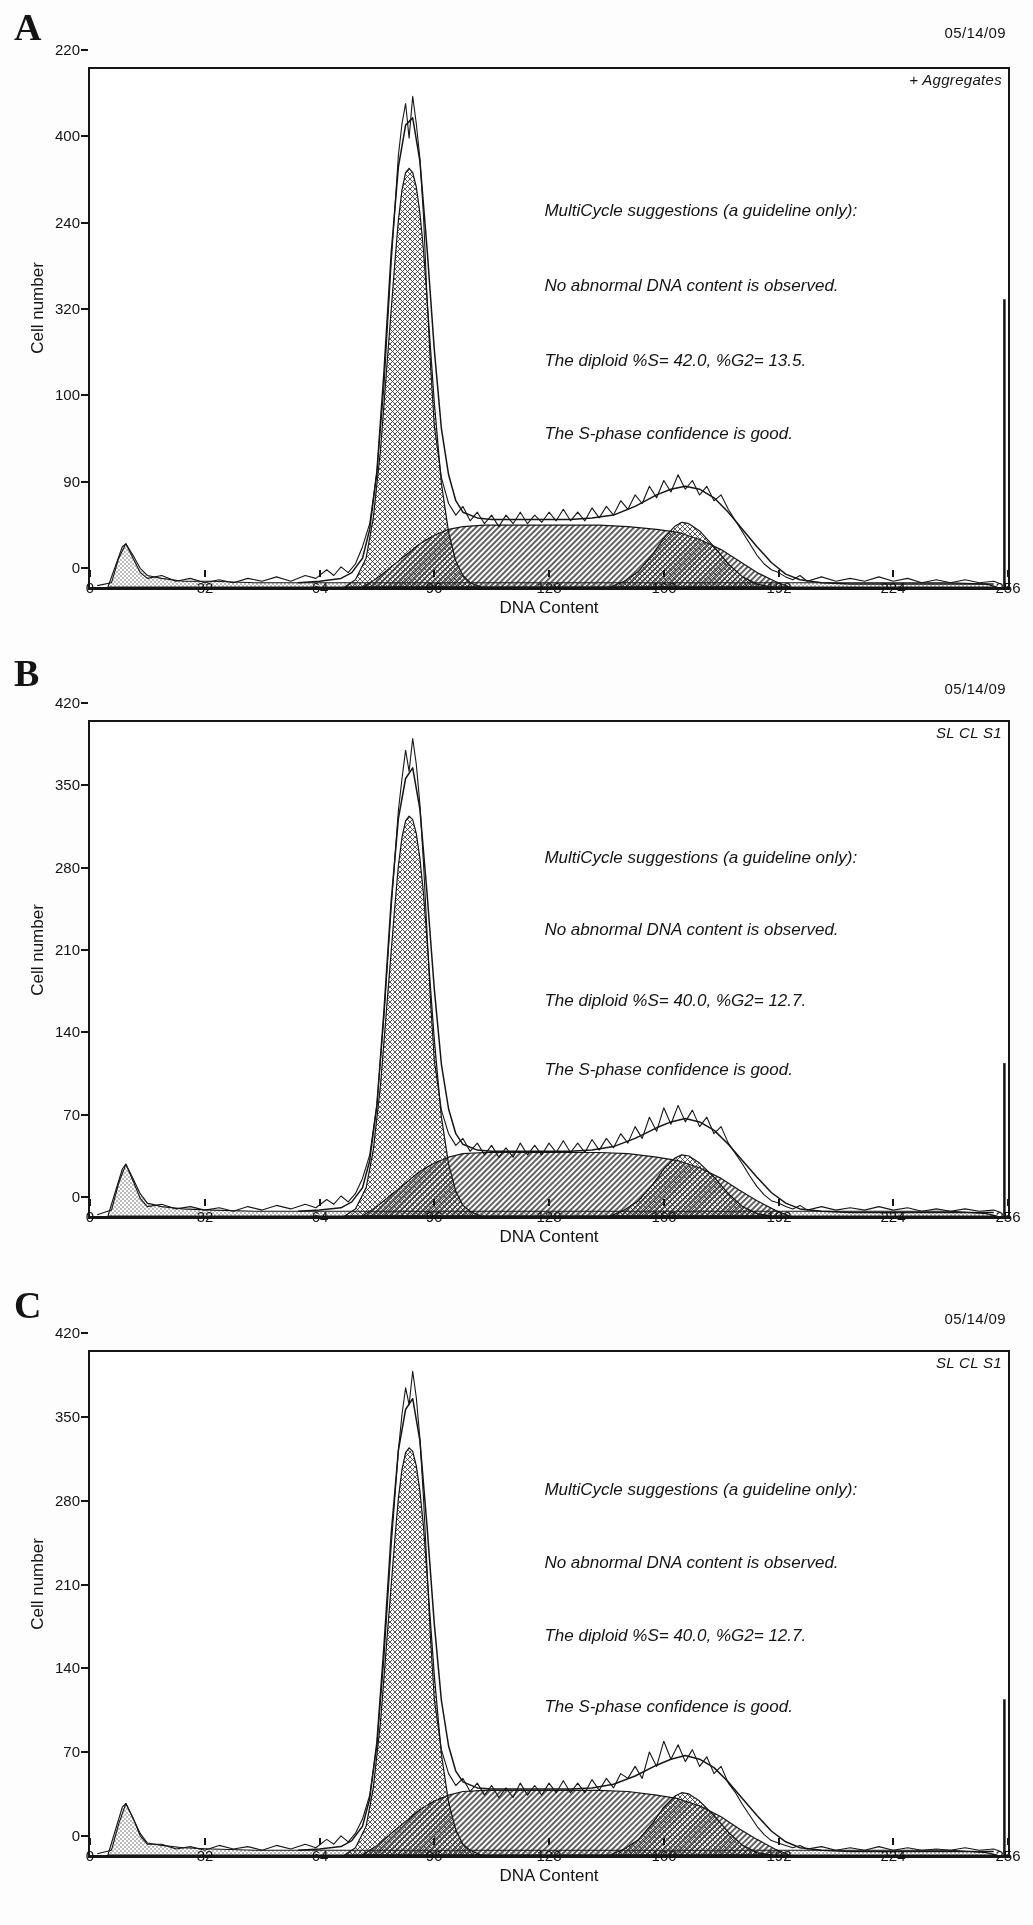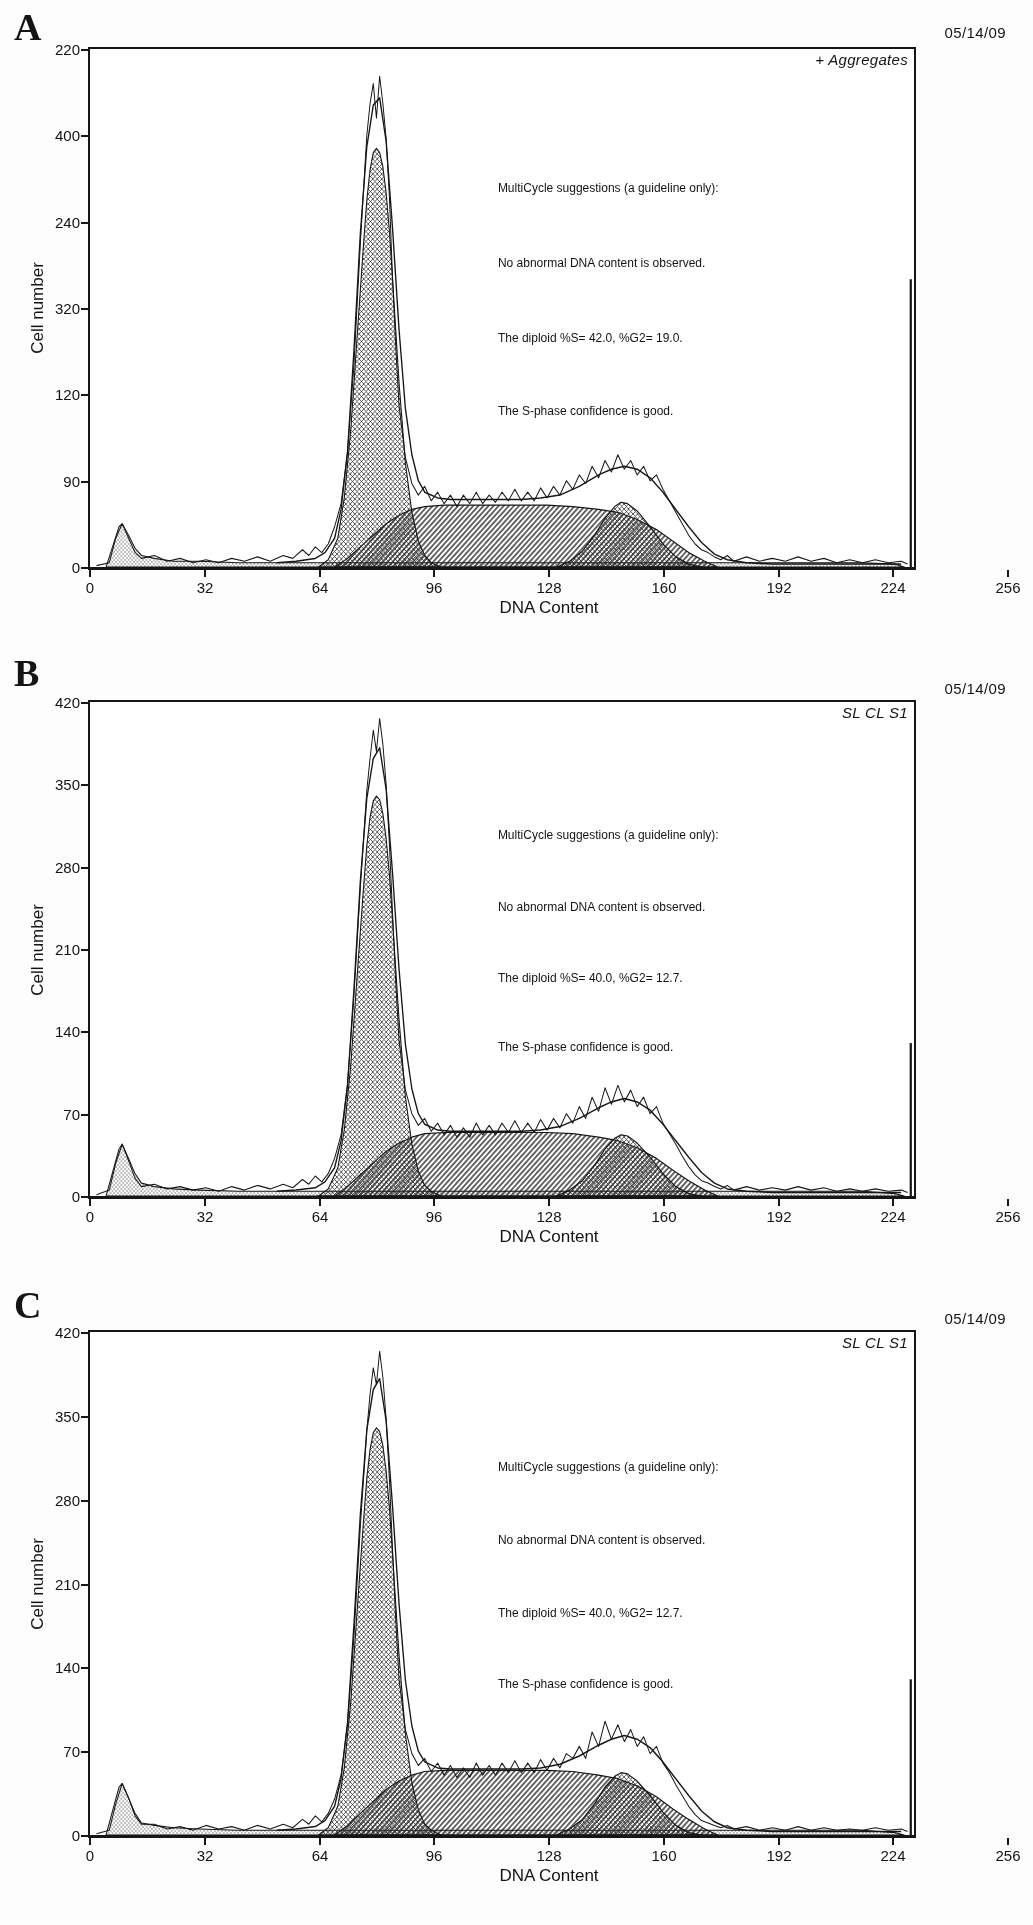--- a/index.html
+++ b/index.html
@@ -22,35 +22,35 @@
 
   .date{
     position:absolute;left:88px;width:918px;text-align:right;
     font-size:15px;font-weight:500;letter-spacing:.4px;
   }
   #panel-0 .date{top:24px;}
   #panel-1 .date{top:40px;}
   #panel-2 .date{top:40px;}
 
   .frame{
-    position:absolute;left:88px;width:828px;box-sizing:border-box;
-    border:2px solid #161616;border-bottom-width:3px;background:#fff;overflow:hidden;
+    position:absolute;left:88px;width:922px;box-sizing:border-box;
+    border:2px solid #161616;border-bottom-width:3px;background:#fff;overflow:hidden;margin-top:20px;
   }
   #panel-0 .frame{top:47px;height:523px;}
   #panel-1 .frame{top:60px;height:499px;}
   #panel-2 .frame{top:60px;height:508px;}
 
   svg.chart{position:absolute;left:0;top:0;width:100%;height:100%;display:block;}
 
   .sublabel{
     position:absolute;top:2px;right:6px;
     font-style:italic;font-size:15px;letter-spacing:.3px;background:transparent;
   }
 
-  .ann{position:absolute;left:49.5%;font-size:12px;white-space:nowrap;}
+  .ann{position:absolute;left:49.5%;font-size:17px;white-space:nowrap;font-style:italic;}
   .a1{top:25.5%;}
   .a2{top:40%;}
   .a3{top:54.5%;}
   .a4{top:68.5%;text-align:right;}
 
   .ylabel{
     position:absolute;left:38px;font-size:17px;white-space:nowrap;
     transform:translate(-50%,-50%) rotate(-90deg);
   }
   #panel-0 .ylabel{top:308px;}
@@ -93,31 +93,31 @@
         <path fill="url(#pat-hatch)" d="M272.5 518.0L286.9 509.4L301.2 497.9L315.6 486.3L329.9 474.8L344.3 466.2L358.6 460.4L372.9 457.6L394.5 456.1L430.3 456.1L473.3 456.1L509.2 456.1L537.9 457.6L566.6 460.4L588.1 463.3L609.6 470.5L631.1 480.6L649.1 492.1L667.0 503.6L684.9 512.2L699.3 518.0L699.3 518L272.5 518Z" stroke="#161616" stroke-width="1.2" stroke-linejoin="round"></path>
         <path fill="url(#pat-crosshatch)" d="M254.6 518.0L265.4 510.8L276.1 489.2L283.3 448.9L290.5 381.3L297.6 287.8L304.8 194.3L308.4 151.1L312.0 120.9L315.6 103.6L319.1 99.3L322.7 103.6L326.3 118.0L329.9 143.9L333.5 181.3L337.1 230.2L340.7 282.0L344.3 333.8L351.4 414.4L358.6 463.3L365.8 492.1L372.9 506.5L380.1 513.7L390.9 518.0L390.9 518L254.6 518Z" stroke="#161616" stroke-width="1.2" stroke-linejoin="round"></path>
         <path fill="url(#pat-crosshatch)" d="M520.0 518.0L534.3 512.2L548.6 502.2L563.0 484.9L573.8 469.1L584.5 457.6L591.7 453.3L598.9 454.7L609.6 461.9L624.0 477.7L638.3 495.0L652.6 507.9L667.0 515.1L681.3 518.0L681.3 518L520.0 518Z" stroke="#161616" stroke-width="1.2" stroke-linejoin="round"></path>
         <path fill="none" d="M208.0 513.7L229.5 512.2L251.0 509.4L261.8 503.6L272.5 489.2L279.7 460.4L286.9 402.9L294.0 302.2L301.2 184.2L308.4 97.8L315.6 56.1L322.7 48.9L329.9 92.1L337.1 179.9L344.3 280.6L351.4 359.7L358.6 405.8L365.8 431.7L372.9 443.2L387.3 448.9L401.6 450.4L423.1 450.4L451.8 450.4L480.5 450.4L502.0 448.9L523.5 446.1L545.1 437.4L566.6 425.9L580.9 420.2L595.3 417.3L609.6 420.2L624.0 428.8L638.3 443.2L652.6 460.4L667.0 477.7L681.3 493.5L695.7 505.1L710.0 510.8L731.5 513.7L760.2 515.1L796.1 515.1L831.9 515.1L867.8 515.1L903.7 515.1" stroke="#161616" stroke-width="1.5" stroke-linejoin="round"></path>
         <path fill="none" d="M7.2 516.6L21.5 513.7L28.7 489.2L35.9 474.8L43.0 489.2L50.2 503.6L57.4 509.4L71.7 506.5L86.1 512.2L100.4 509.4L114.8 513.7L129.1 510.8L143.4 513.7L157.8 509.4L172.1 512.2L186.5 507.9L200.8 512.2L215.2 506.5L225.9 509.4L236.7 500.7L243.8 506.5L251.0 497.9L258.2 503.6L265.4 495.0L272.5 477.7L279.7 454.7L286.9 402.9L294.0 316.6L301.2 194.3L308.4 86.3L312.0 54.7L315.6 34.5L319.1 69.1L322.7 27.3L326.3 54.7L329.9 89.2L333.5 146.8L337.1 230.2L340.7 299.3L344.3 356.8L351.4 408.6L358.6 434.5L365.8 446.1L372.9 437.4L380.1 451.8L387.3 443.2L394.5 454.7L401.6 446.1L408.8 457.6L416.0 446.1L423.1 454.7L430.3 443.2L437.5 454.7L444.7 446.1L451.8 453.3L459.0 443.2L466.2 451.8L473.3 440.3L480.5 451.8L487.7 443.2L494.9 451.8L502.0 438.9L509.2 448.9L516.4 437.4L523.5 446.1L530.7 431.7L537.9 440.3L545.1 425.9L552.2 434.5L559.4 417.3L566.6 428.8L573.8 411.5L580.9 423.0L588.1 405.8L595.3 420.2L602.4 411.5L609.6 425.9L616.8 417.3L624.0 431.7L631.1 425.9L638.3 440.3L645.5 451.8L652.6 463.3L659.8 474.8L667.0 486.3L674.2 495.0L681.3 500.7L688.5 503.6L695.7 507.9L702.8 510.8L710.0 506.5L717.2 512.2L731.5 507.9L745.9 512.2L760.2 509.4L774.6 512.2L788.9 507.9L803.3 512.2L817.6 509.4L831.9 513.7L846.3 510.8L860.6 513.7L875.0 510.8L889.3 513.7L903.7 512.2L910.8 515.1" stroke="#161616" stroke-width="1.1" stroke-linejoin="round"></path>
         <path fill="none" d="M914.4 518.0L914.4 230.2" stroke="#161616" stroke-width="2.5" stroke-linejoin="round"></path>
       </svg>
     <div class="sublabel">+ Aggregates</div>
     <div class="ann a1">MultiCycle suggestions (a guideline only):</div>
     <div class="ann a2">No abnormal DNA content is observed.</div>
-    <div class="ann a3">The diploid %S= 42.0, %G2= 19.0.</div>
+    <div class="ann a3">The diploid %S= 42.0, %G2= 13.5.</div>
     <div class="ann a4">The S-phase confidence is good.</div>
   </div>
   <div class="ylabel">Cell number</div>
   <div class="xlabel">DNA Content</div>
 <div class="tick-mark" style="left: 81px; top: 567px; width: 7px; height: 2px;"></div>
     <div class="ytick-label" style="top: 559px; left: 28px;">0</div>
     <div class="tick-mark" style="left: 81px; top: 481px; width: 7px; height: 2px;"></div>
     <div class="ytick-label" style="top: 473px; left: 28px;">90</div>
     <div class="tick-mark" style="left: 81px; top: 394px; width: 7px; height: 2px;"></div>
-    <div class="ytick-label" style="top: 386px; left: 28px;">120</div>
+    <div class="ytick-label" style="top: 386px; left: 28px;">100</div>
     <div class="tick-mark" style="left: 81px; top: 308px; width: 7px; height: 2px;"></div>
     <div class="ytick-label" style="top: 300px; left: 28px;">320</div>
     <div class="tick-mark" style="left: 81px; top: 222px; width: 7px; height: 2px;"></div>
     <div class="ytick-label" style="top: 214px; left: 28px;">240</div>
     <div class="tick-mark" style="left: 81px; top: 135px; width: 7px; height: 2px;"></div>
     <div class="ytick-label" style="top: 127px; left: 28px;">400</div>
     <div class="tick-mark" style="left: 81px; top: 49px; width: 7px; height: 2px;"></div>
     <div class="ytick-label" style="top: 41px; left: 28px;">220</div>
     <div class="tick-mark" style="left: 89px; top: 570px; width: 2px; height: 7px;"></div>
     <div class="xtick-label" style="top: 579px; left: 68px;">0</div>

